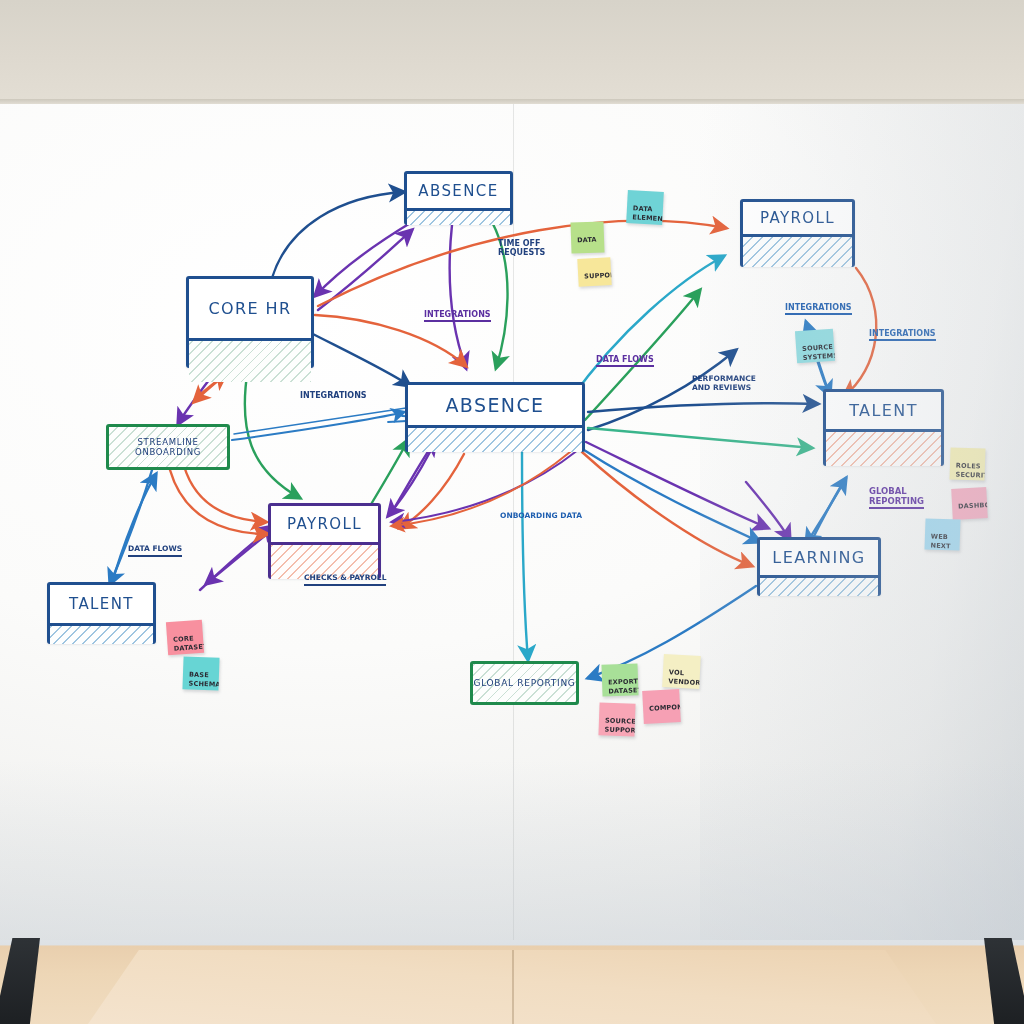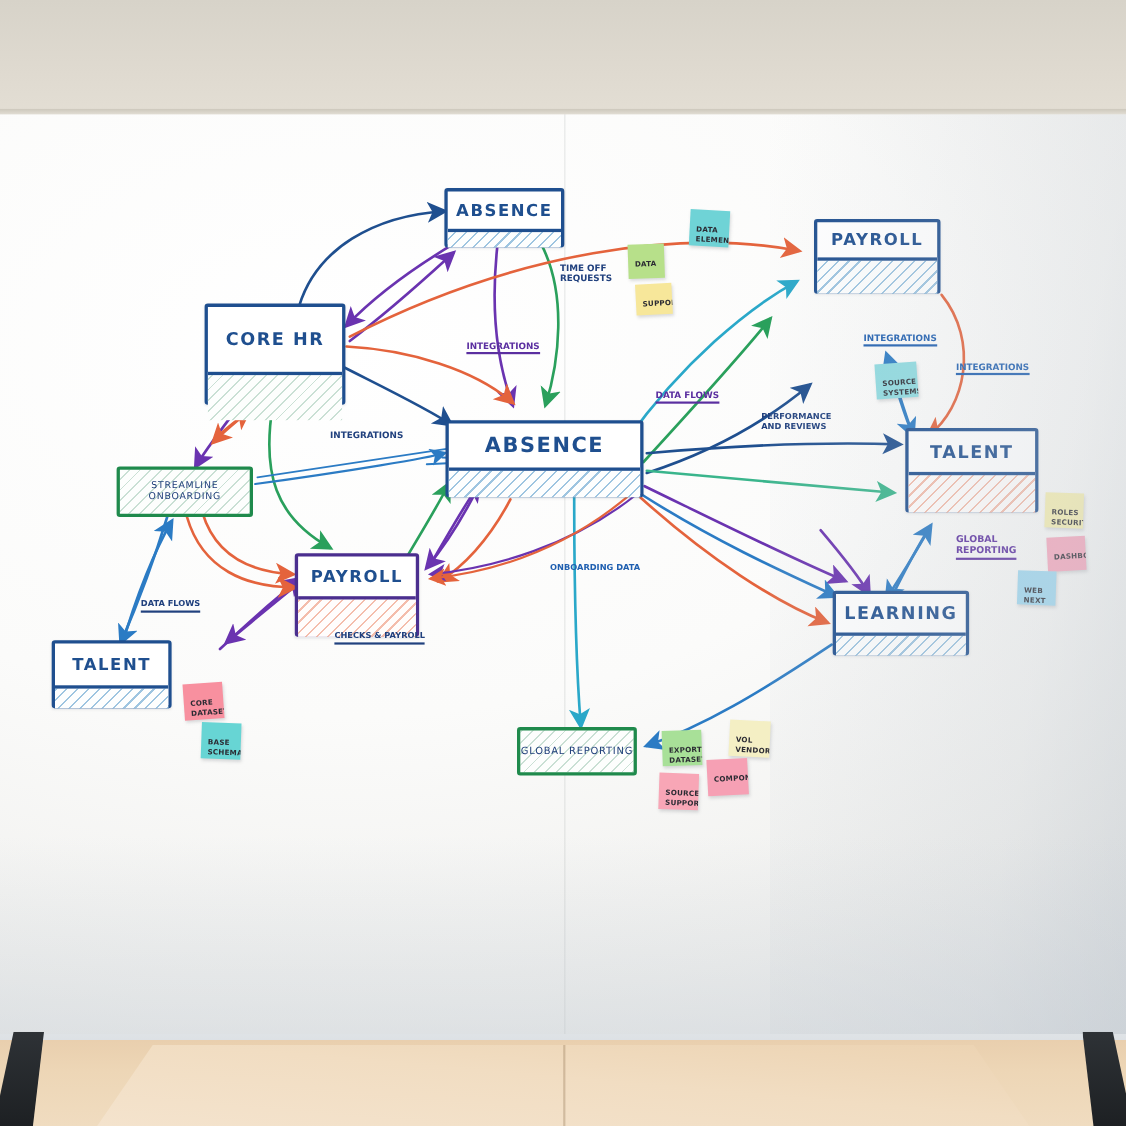--- a/index.html
+++ b/index.html
@@ -68,21 +68,21 @@
   .node {
     position:absolute;
     border:3px solid #1f4f8f;
     border-radius:3px;
     background:#ffffff;
     box-shadow:0 1px 2px rgba(70,80,95,.10);
   }
   .node .title {
     display:flex; align-items:center; justify-content:center;
     font-family:"DejaVu Sans", sans-serif;
-    font-weight:700; letter-spacing:1.4px;
+    font-weight:400; letter-spacing:1.4px;
     color:#1f4f8f;
     text-transform:uppercase;
     text-align:right;
   }
   .node .fill {
     border-top:3px solid #1f4f8f;
   }
   .hatch-blue {
     background-color:#fdfefe;
     background-image:repeating-linear-gradient(-45deg,
@@ -307,21 +307,21 @@
 
   <div class="callout hatch-green" style="left:106px; top:424px; width:124px; height:46px; font-size:8.5px;">
     <span>STREAMLINE
 ONBOARDING</span>
   </div>
 
   <div class="callout hatch-green" style="left:470px; top:661px; width:109px; height:44px; font-size:9px;">
     <span>GLOBAL REPORTING</span>
   </div>
 
-  <div class="elabel c-navy" style="left:498px; top:239px; font-size:8px;margin-left:11px;">TIME OFF
+  <div class="elabel c-navy" style="left:498px; top:239px; font-size:8px;">TIME OFF
 REQUESTS</div>
 
   <div class="elabel u c-purple" style="left:424px; top:310px; font-size:8px;">INTEGRATIONS</div>
 
   <div class="elabel c-navy" style="left:300px; top:391px; font-size:8px;">INTEGRATIONS</div>
 
   <div class="elabel u c-purple" style="left:596px; top:355px; font-size:8px;">DATA FLOWS</div>
 
   <div class="elabel c-navy" style="left:692px; top:375px; font-size:7.5px;">PERFORMANCE
 AND REVIEWS</div>

